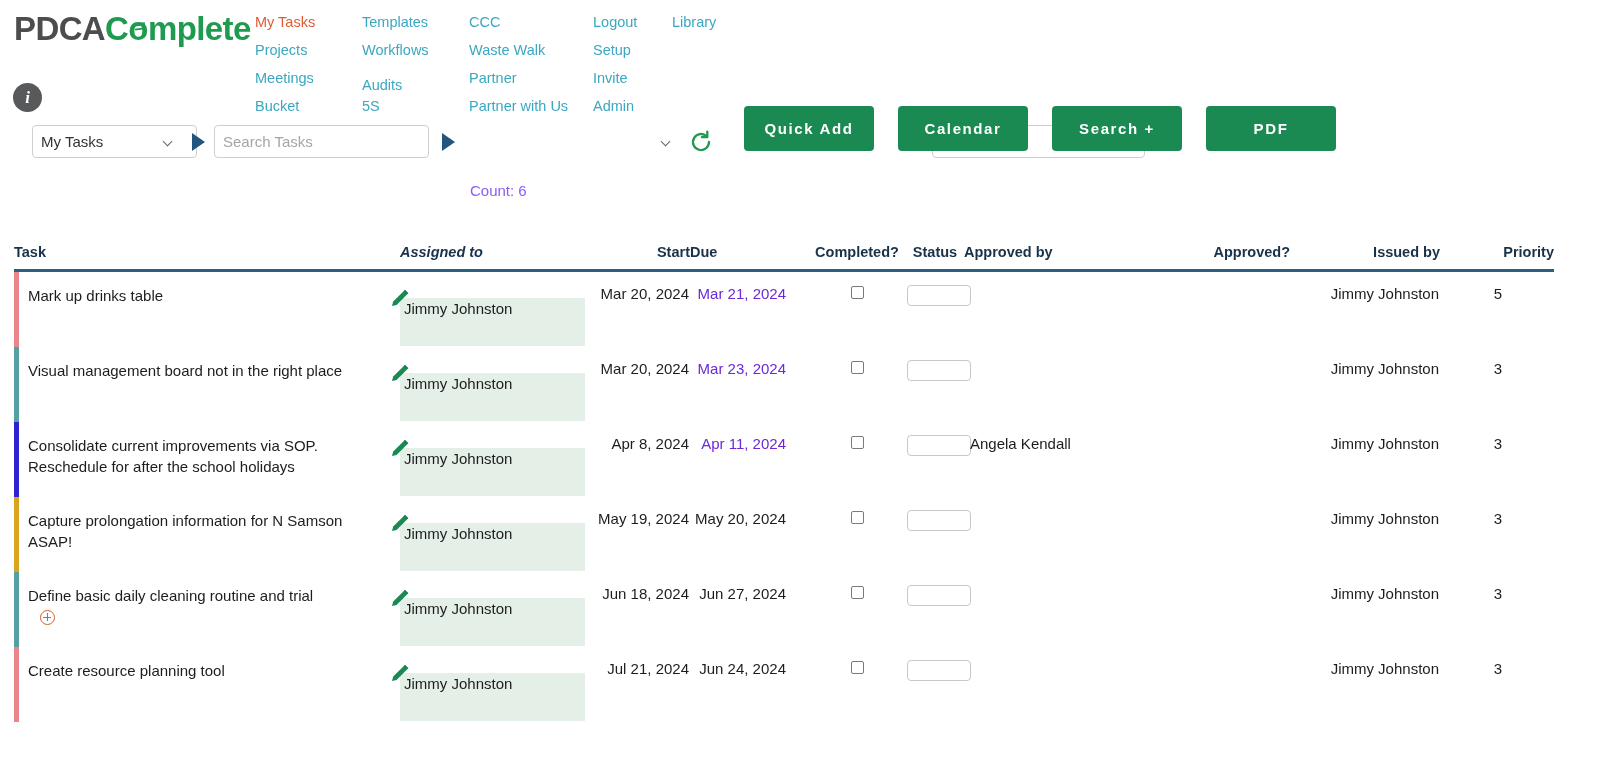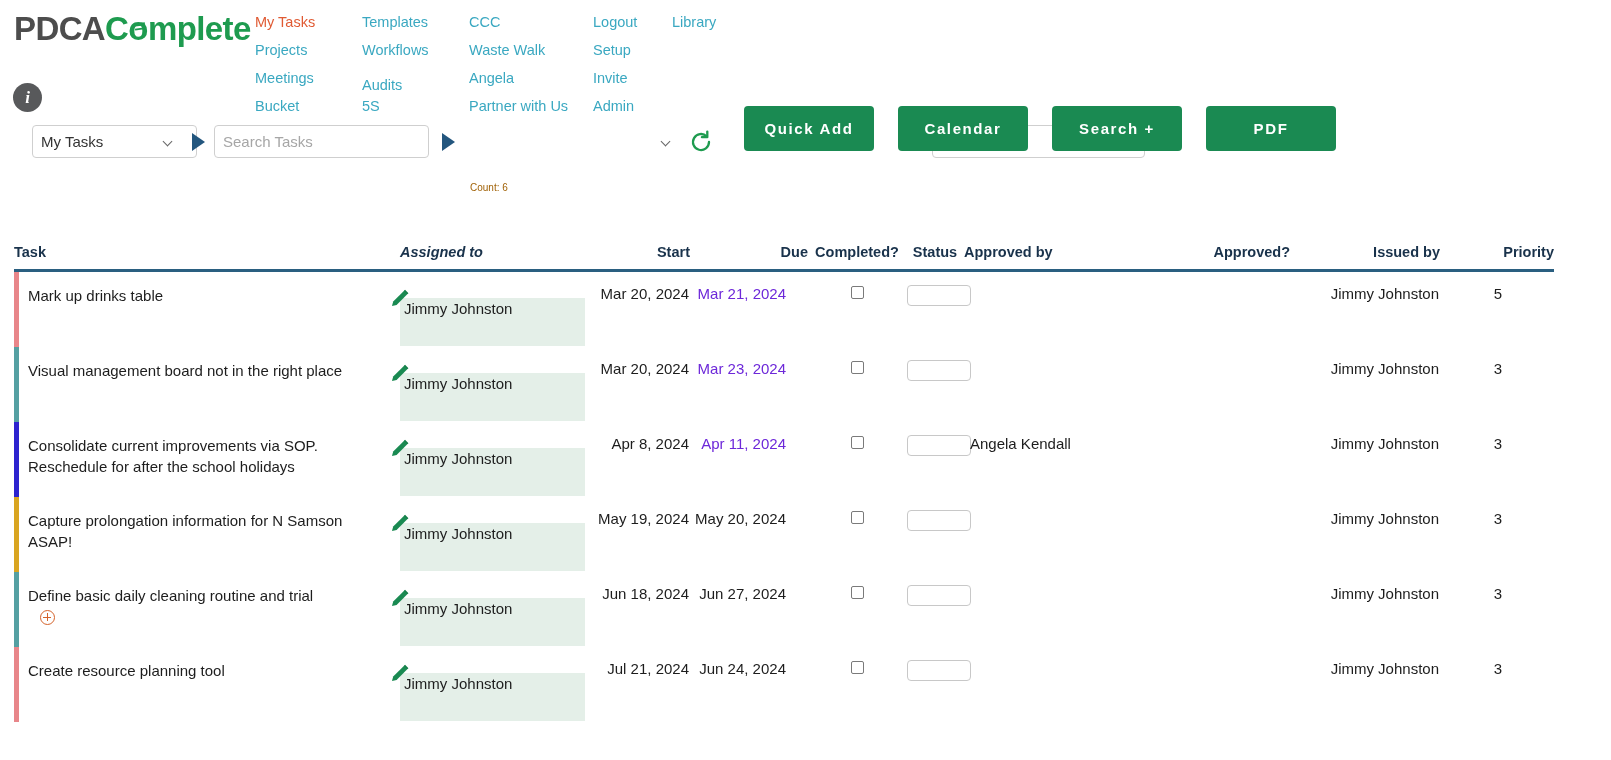--- a/index.html
+++ b/index.html
@@ -157,22 +157,22 @@
   }
   #btn-quick-add { left: 744px; width: 130px; }
   #btn-calendar  { left: 898px; width: 130px; }
   #btn-search    { left: 1052px; width: 130px; }
   #btn-pdf       { left: 1206px; width: 130px; }
 
   .count {
     position: absolute;
     left: 470px;
     top: 57px;
-    font-size: 10px;
-    color: #a16207;
+    font-size: 15px;
+    color: #8b5cf6;
   }
 
   
   .table-area {
     position: absolute;
     left: 0;
     top: 244px;
     width: 1611px;
   }
   table.tasks {
@@ -186,21 +186,21 @@
     font-weight: bold;
     color: #19324b;
     padding: 0 0 9px 0;
     border-bottom: 3px solid #2a5f80;
     vertical-align: bottom;
   }
   th.c-task      { width: 372px; text-align: left; padding-left: 14px; }
   th.c-pencil    { width: 14px; }
   th.c-assigned  { width: 180px; text-align: left; padding-left: 10px; font-style: italic;}
   th.c-start     { width: 110px; text-align: right; }
-  th.c-due       { width: 118px; text-align: right; padding-right: 22px;}
+  th.c-due       { width: 118px; text-align: left; padding-right: 22px;}
   th.c-completed { width: 98px;  text-align: center; }
   th.c-status    { width: 58px;  text-align: center; }
   th.c-appby     { width: 200px; text-align: left; padding-left: 6px; }
   th.c-approved  { width: 126px; text-align: right; }
   th.c-issued    { width: 150px; text-align: right; }
   th.c-priority  { width: 114px; text-align: right; padding-right: 52px;}
 
   table.tasks tbody td {
     font-size: 15px;
     color: #1d1d1d;
@@ -297,21 +297,21 @@
       <a style="grid-area: 1 / 2;">Templates</a>
       <a style="grid-area: 1 / 3;">CCC</a>
       <a style="grid-area: 1 / 4;">Logout</a>
       <a style="grid-area: 1 / 5;">Library</a>
       <a style="grid-area: 2 / 1;">Projects</a>
       <a style="grid-area: 2 / 2;">Workflows</a>
       <a style="grid-area: 2 / 3;">Waste Walk</a>
       <a style="grid-area: 2 / 4;">Setup</a>
       <a style="grid-area: 3 / 1;">Meetings</a>
       <a style="grid-area: 3 / 2; margin-top: 7px;">Audits</a>
-      <a style="grid-area: 3 / 3;">Angela</a>
+      <a style="grid-area: 3 / 3;">Partner</a>
       <a style="grid-area: 3 / 4;">Invite</a>
       <a style="grid-area: 4 / 1;">Bucket</a>
       <a style="grid-area: 4 / 2;">5S</a>
       <a style="grid-area: 4 / 3;">Partner with Us</a>
       <a style="grid-area: 4 / 4;">Admin</a>
     </div>
 </div>
 
 <div class="toolbar">
 

